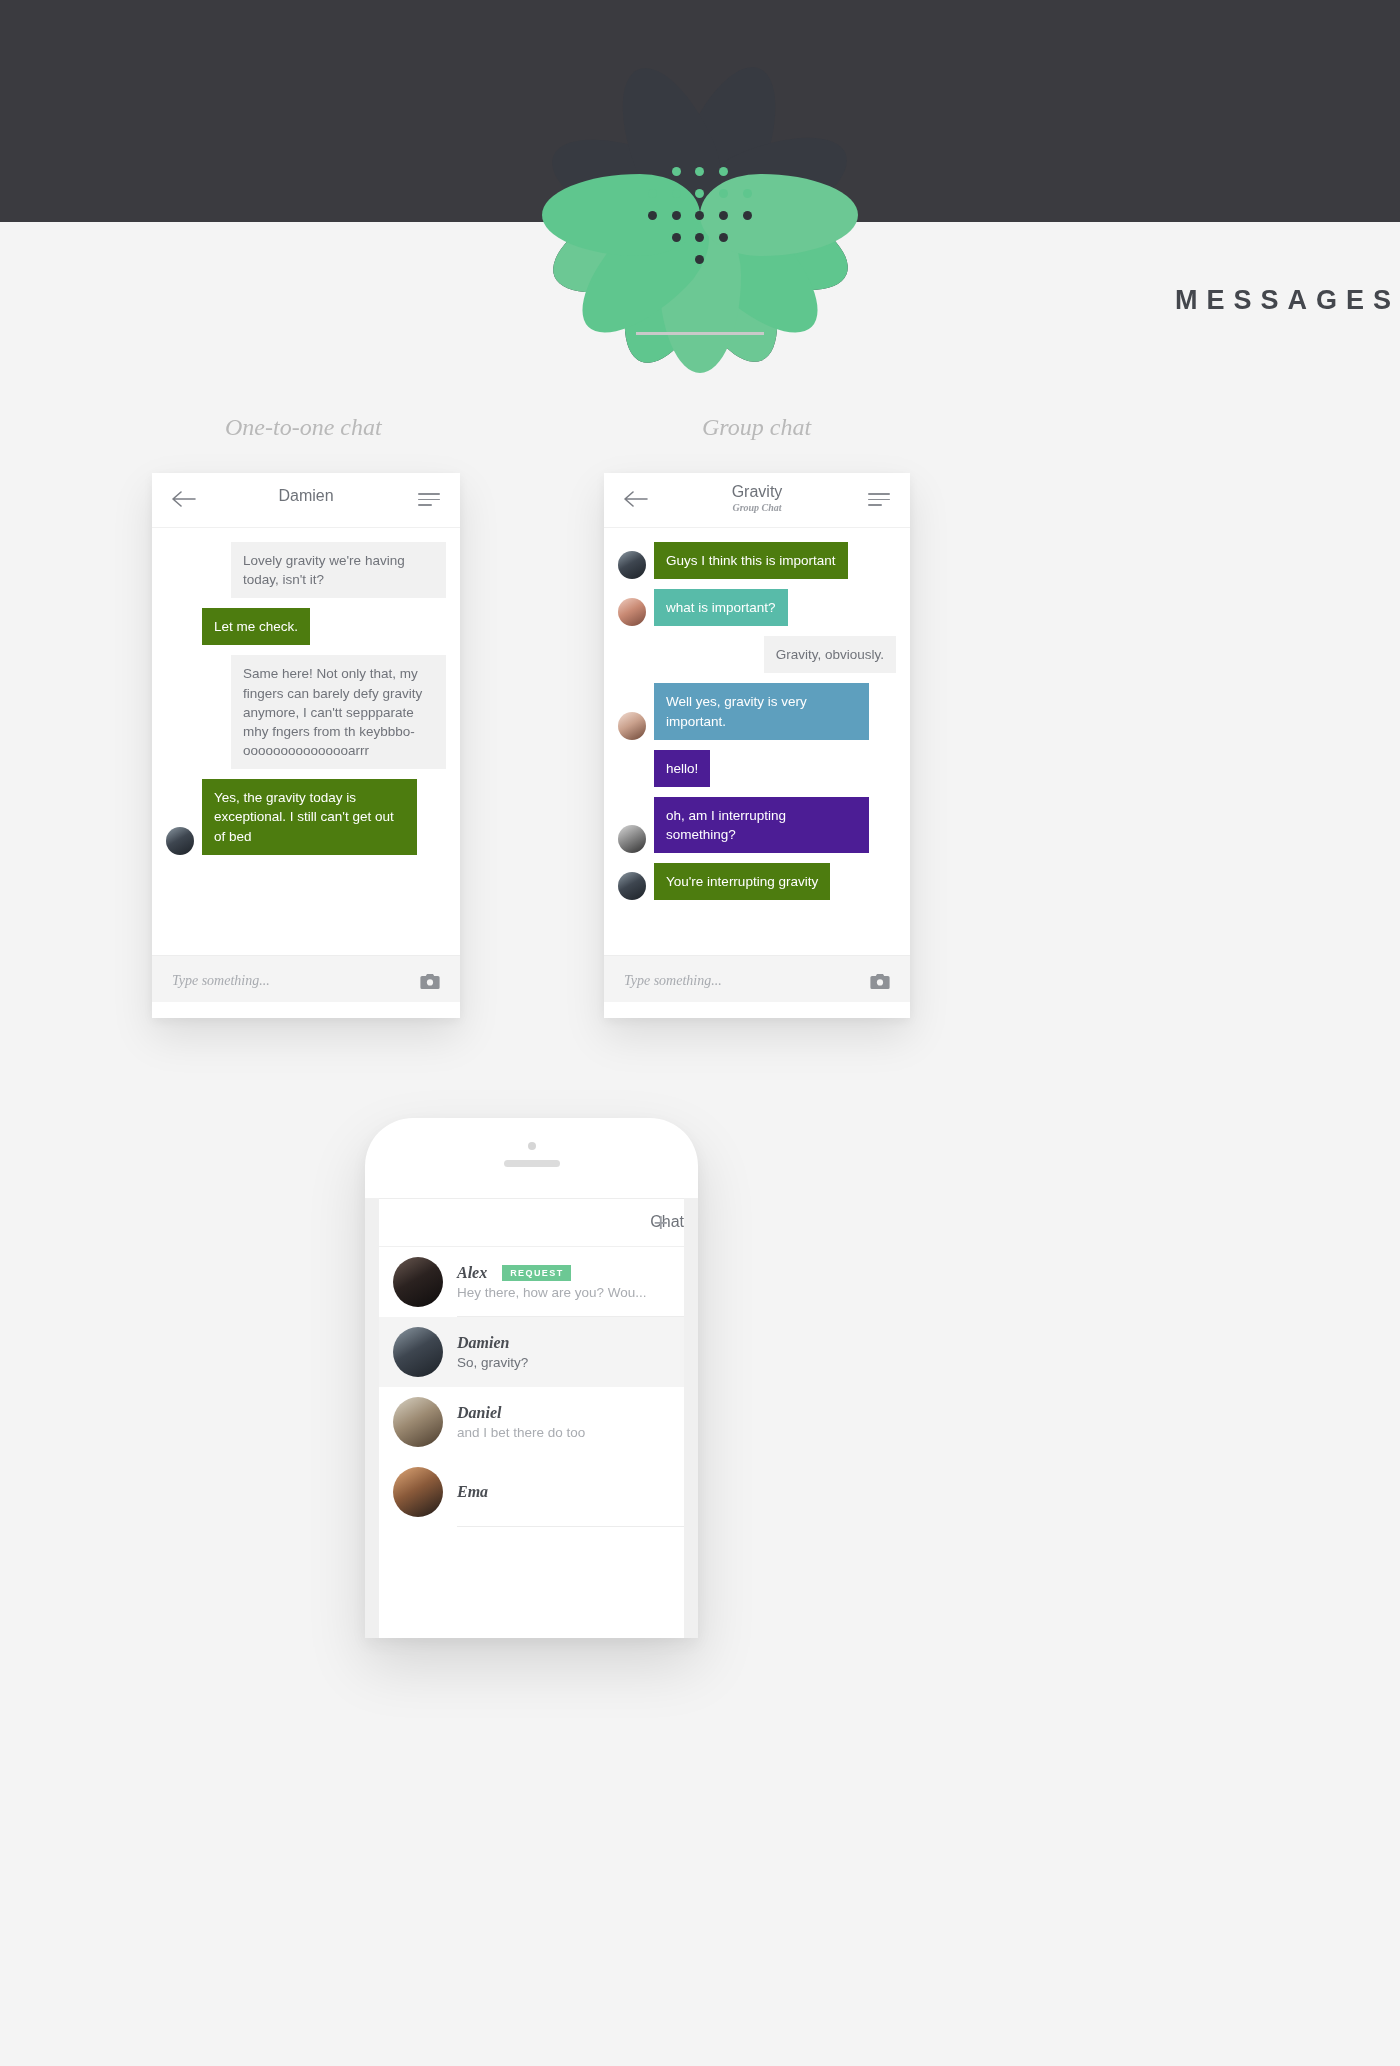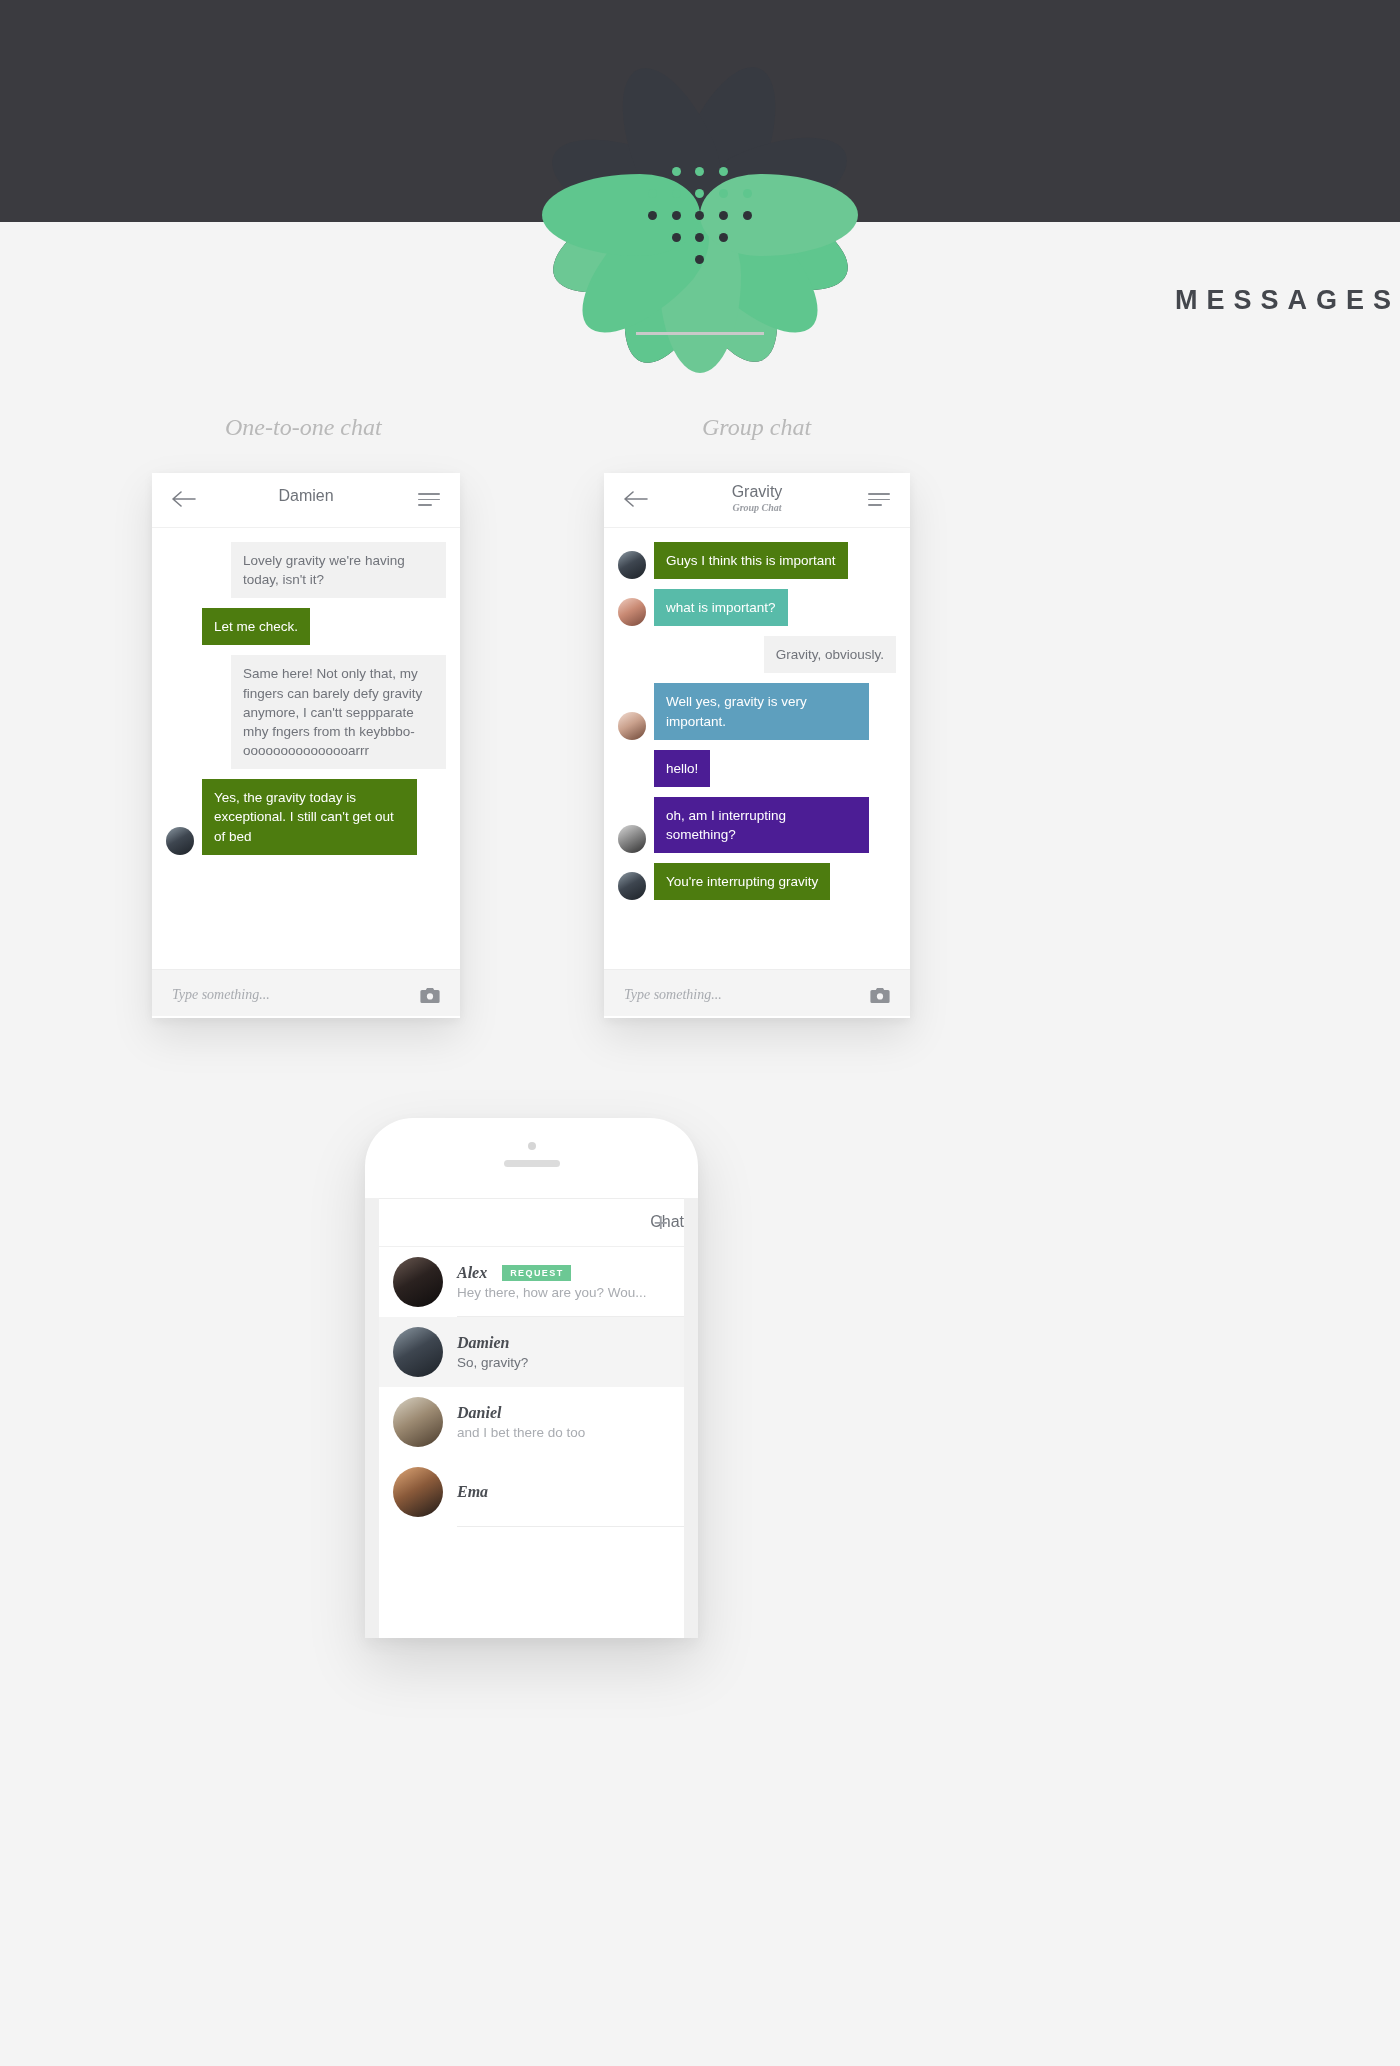--- a/index.html
+++ b/index.html
@@ -183,21 +183,21 @@
     word-wrap: break-word;
   }
   .bubble.grey  { background: #f1f1f1; color: #70737a; }
   .bubble.green { background: #4d7c0f; }
   .bubble.teal  { background: #58bba9; }
   .bubble.blue  { background: #5e9fbe; }
   .bubble.purple{ background: #4c1d95; }
 
   .input-bar {
     position: absolute;
-    bottom: 2px; left: 0; right: 0;
+    bottom: 16px; left: 0; right: 0;
     height: 47px;
     background: #f4f4f4;
     border-top: 1px solid #ededed;
   }
   .input-placeholder {
     position: absolute;
     left: 20px; top: 17px;
     font-family: "Liberation Serif", serif;
     font-style: italic;
     font-size: 14px;

